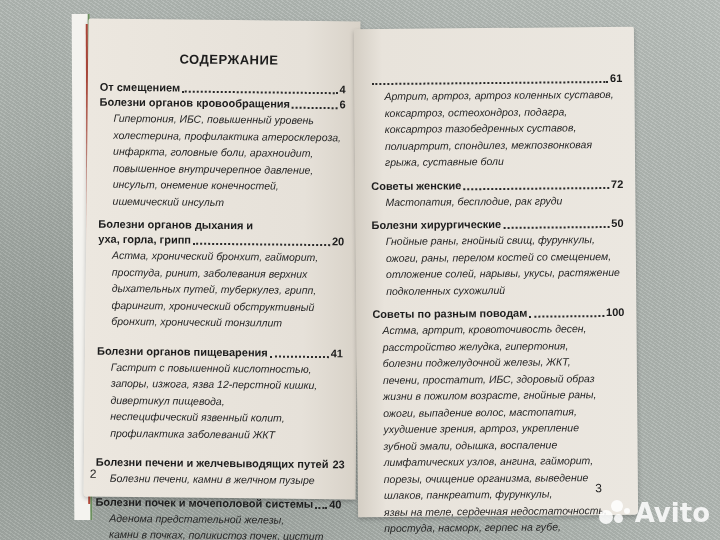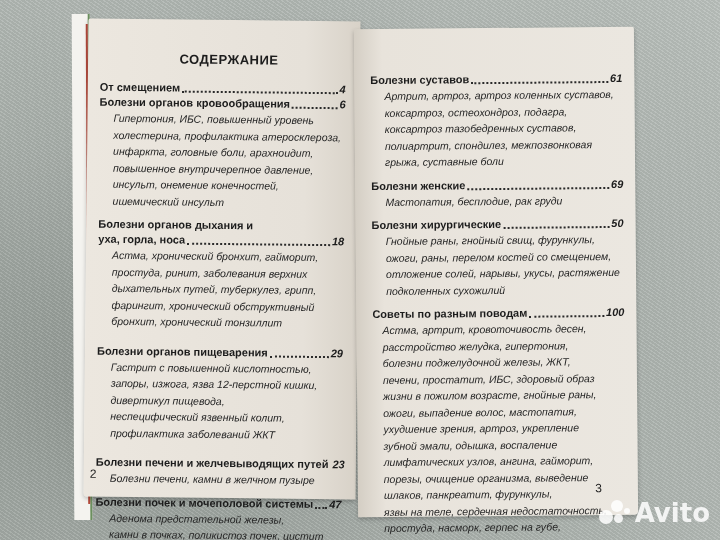--- a/index.html
+++ b/index.html
@@ -43,21 +43,21 @@
   .page-right .entry { padding:0 12px 0 16px; }
   .heading {
     display:flex; font-weight:bold; font-size:11px; line-height:15px;
     white-space:nowrap;
   }
   .heading .label { flex:0 0 auto; }
   .heading .dots {
     flex:1 1 auto; overflow:hidden; margin:0 2px;
     border-bottom:2px dotted #2a2a2a; height:10px;
   }
-  .heading .num { flex:0 0 auto;font-style:italic; }
+  .heading .num { flex:0 0 auto; }
   .heading-line2 { font-weight:bold; font-size:11px; line-height:15px; }
   .desc {
     font-style:italic; font-size:10.5px; line-height:16.5px;
     padding-left:14px; color:#262626;
   }
   .gap { height:8px; }
   .gap-lg { height:14px; }
   .page-num {
     position:absolute; font-size:12px; color:#222;
   }
@@ -102,39 +102,39 @@
       <div>повышенное внутричерепное давление,</div>
       <div>инсульт, онемение конечностей,</div>
       <div>ишемический инсульт</div>
     </div>
   </div>
   <div class="gap"></div>
 
   <div class="entry">
     <div class="heading-line2">Болезни органов дыхания и</div>
     <div class="heading">
-        <span class="label">уха, горла, носа</span>
-        <span class="dots"></span>
-        <span class="num">18</span>
+        <span class="label">уха, горла, грипп</span>
+        <span class="dots"></span>
+        <span class="num">20</span>
       </div>
     <div class="desc">
       <div>Астма, хронический бронхит, гайморит,</div>
       <div>простуда, ринит, заболевания верхних</div>
       <div>дыхательных путей, туберкулез, грипп,</div>
       <div>фарингит, хронический обструктивный</div>
       <div>бронхит, хронический тонзиллит</div>
     </div>
   </div>
   <div class="gap-lg"></div>
 
   <div class="entry">
     <div class="heading">
         <span class="label">Болезни органов пищеварения</span>
         <span class="dots"></span>
-        <span class="num">29</span>
+        <span class="num">41</span>
       </div>
     <div class="desc">
       <div>Гастрит с повышенной кислотностью,</div>
       <div>запоры, изжога, язва 12-перстной кишки,</div>
       <div>дивертикул пищевода,</div>
       <div>неспецифический язвенный колит,</div>
       <div>профилактика заболеваний ЖКТ</div>
     </div>
   </div>
   <div class="gap-lg"></div>
@@ -148,55 +148,54 @@
     <div class="desc">
       <div>Болезни печени, камни в желчном пузыре</div>
     </div>
   </div>
   <div class="gap"></div>
 
   <div class="entry">
     <div class="heading">
         <span class="label">Болезни почек и мочеполовой системы</span>
         <span class="dots"></span>
-        <span class="num">47</span>
+        <span class="num">40</span>
       </div>
     <div class="desc">
       <div>Аденома предстательной железы,</div>
       <div>камни в почках, поликистоз почек, цистит</div>
     </div>
   </div>
 
   <div class="page-num">2</div>
 </div>
 
 <div class="page page-right">
   <div style="height:44px"></div>
 
   <div class="entry">
     <div class="heading">
-        <span class="label">Болезни суставов</span>
         <span class="dots"></span>
         <span class="num">61</span>
       </div>
     <div class="desc">
       <div>Артрит, артроз, артроз коленных суставов,</div>
       <div>коксартроз, остеохондроз, подагра,</div>
       <div>коксартроз тазобедренных суставов,</div>
       <div>полиартрит,  спондилез, межпозвонковая</div>
       <div>грыжа, суставные боли</div>
     </div>
   </div>
   <div class="gap"></div>
 
   <div class="entry">
     <div class="heading">
-        <span class="label">Болезни женские</span>
-        <span class="dots"></span>
-        <span class="num">69</span>
+        <span class="label">Советы женские</span>
+        <span class="dots"></span>
+        <span class="num">72</span>
       </div>
     <div class="desc">
       <div>Мастопатия, бесплодие, рак груди</div>
     </div>
   </div>
   <div class="gap"></div>
 
   <div class="entry">
     <div class="heading">
         <span class="label">Болезни хирургические</span>

